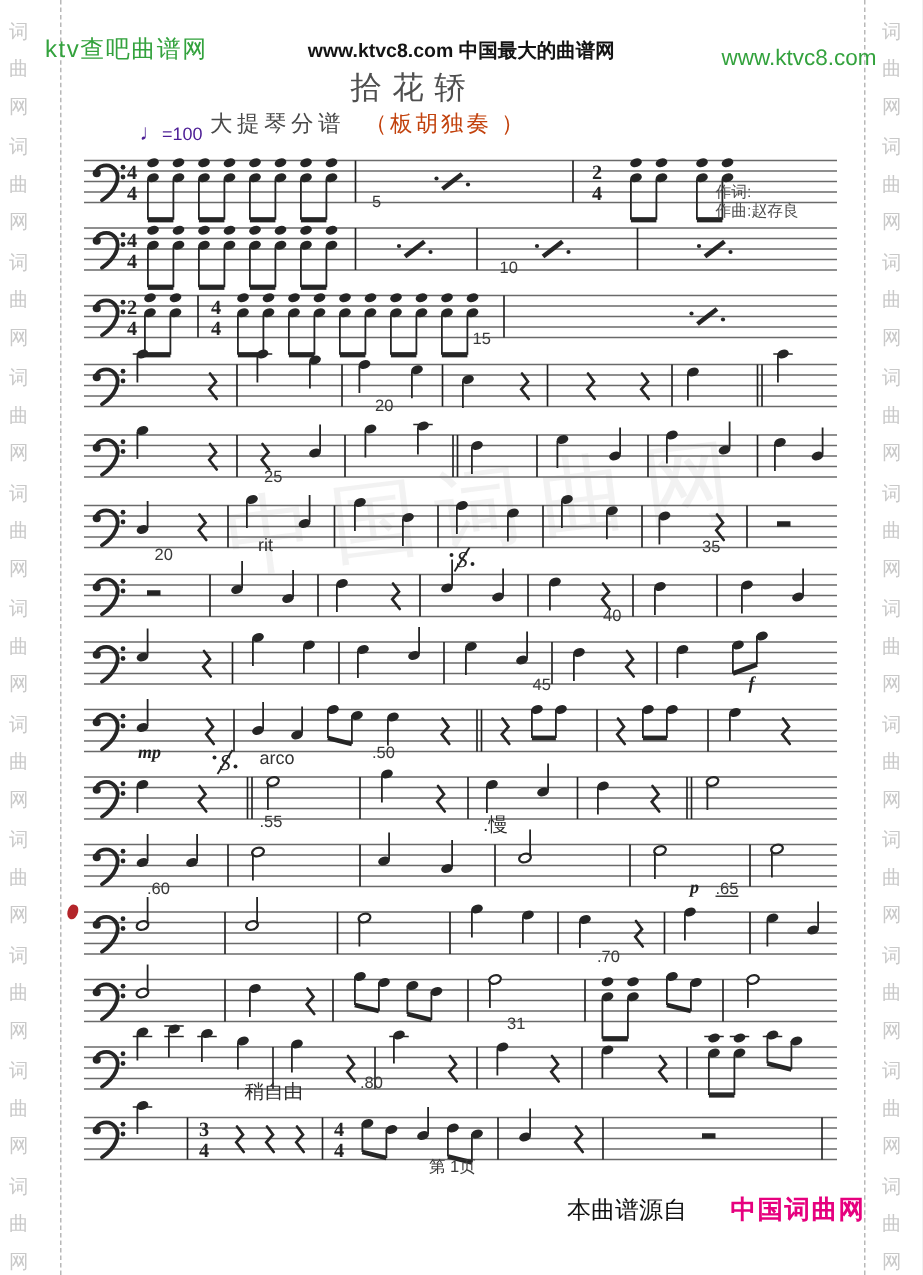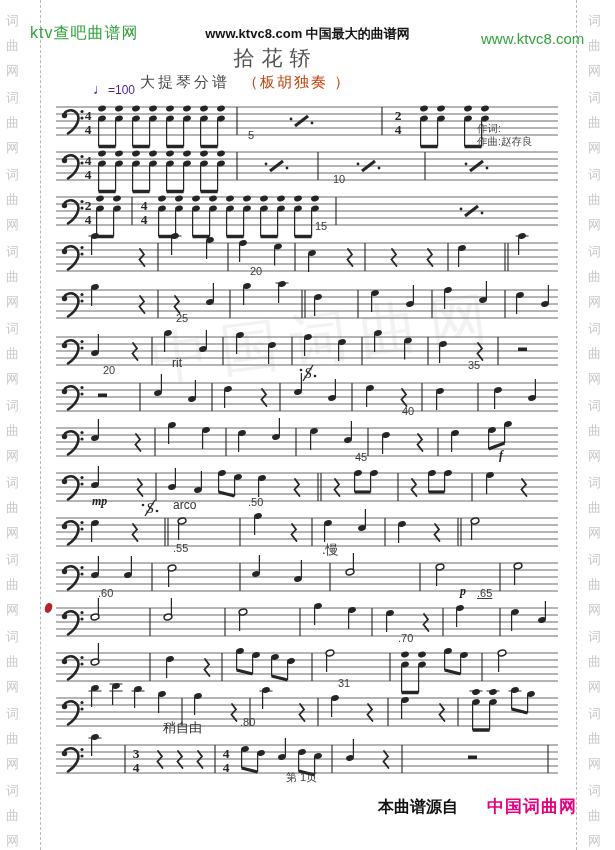--- a/index.html
+++ b/index.html
@@ -30,21 +30,21 @@
   .tempo .glyph{font-size:15px;}
   #score-svg{position:absolute;left:0;top:0;z-index:2;}
   .anno{position:absolute;left:0;top:0;width:615px;height:850px;z-index:4;pointer-events:none;}
   .mlabel{position:absolute;font-size:11px;color:#3a3a3a;white-space:nowrap;}
   .mlabel.dyn{font-family:"Liberation Serif","DejaVu Serif",serif;font-style:italic;font-weight:bold;font-size:12px;color:#222;}
   .mlabel.word{font-size:12px;color:#333;}
   .mlabel.cn{font-size:13px;color:#2e2e2e;}
   .red-marker{position:absolute;left:45px;top:603px;width:7px;height:10px;border-radius:50% 40% 55% 45%;
               background:#b3252a;transform:rotate(12deg);z-index:5;}
   .footer{position:absolute;left:0;top:795px;width:615px;z-index:4;}
-  .src-prefix{position:absolute;left:378px;top:2px;font-size:16px;font-weight:bold;color:#111;}
+  .src-prefix{position:absolute;left:378px;top:2px;font-size:16px;font-weight:normal;color:#111;}
   .src-site{position:absolute;left:487px;top:0;font-size:17px;font-weight:bold;letter-spacing:1px;color:#e6007e;}
 </style>
 </head>
 <body>
 
 <div class="page">
 
   <div class="edge left"></div>
   <div class="edge right"></div>
 

